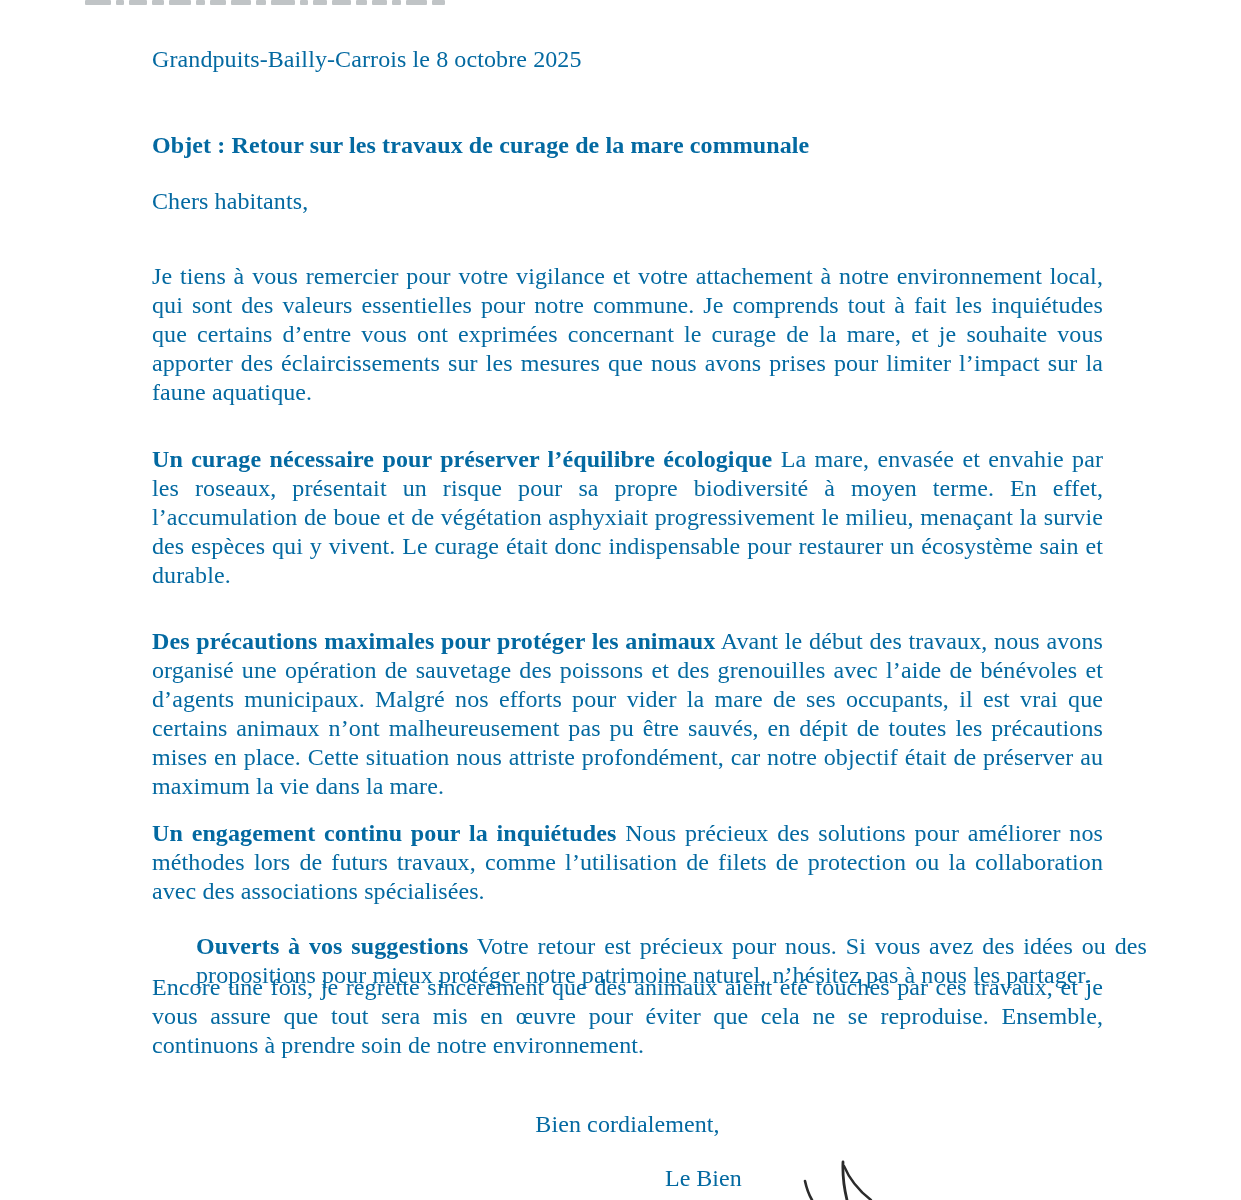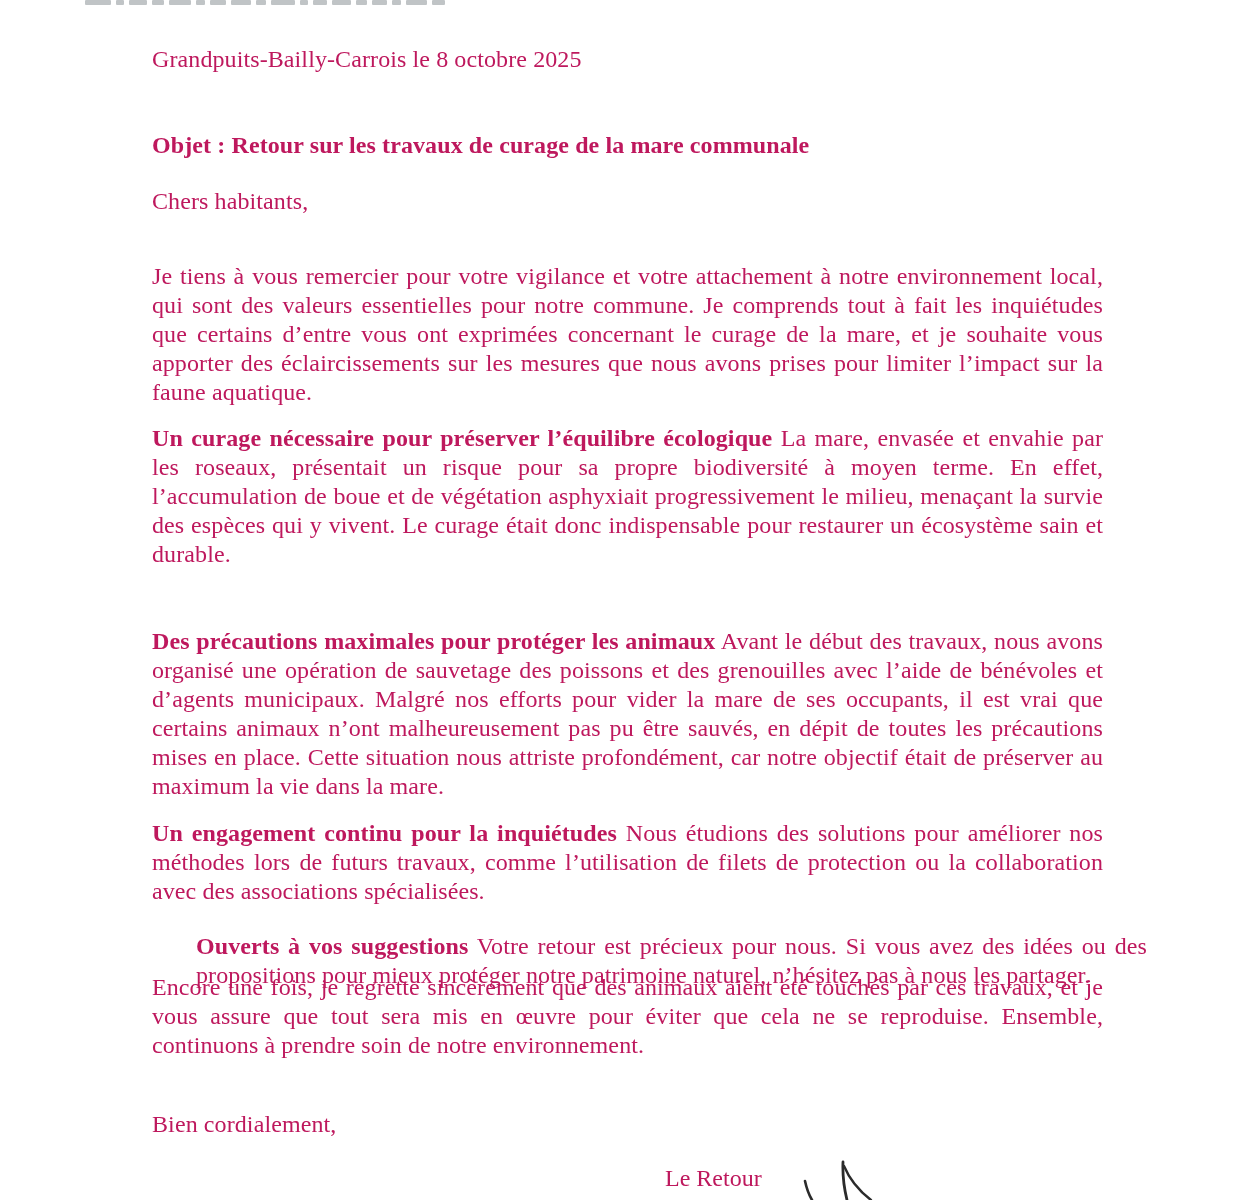--- a/index.html
+++ b/index.html
@@ -7,21 +7,21 @@
     padding: 0;
     background: #ffffff;
   }
   .page {
     position: relative;
     width: 1241px;
     height: 1200px;
     background: #ffffff;
     overflow: hidden;
     font-family: "Liberation Serif", "DejaVu Serif", serif;
-    color: #be185d;
+    color: #0369a1;
   }
   
   .scan-artifact {
     position: absolute;
     left: 85px;
     top: 0;
     height: 7px;
     display: flex;
     align-items: flex-start;
     gap: 5px;
@@ -40,26 +40,26 @@
     font-size: 24px;
     line-height: 29px;
     letter-spacing: 0.1px;
   }
   .date-line     { top: 45px; }
   .subject-line  { top: 131px; font-weight: bold; }
   .salutation    { top: 187px; }
   .para          { top: 0; text-align: justify; }
   .para .lead    { font-weight: bold; }
   .p1 { top: 246px; margin-top: 16px; }
-  .p2 { top: 400px; }
+  .p2 { top: 421px; }
   .p3 { top: 591px; margin-top: 36px; }
   .p4 { top: 795px; }
   .p5 { top: 908px; margin-left: 44px; }
   .p6 { top: 963px; margin-top: 10px; }
-  .closing { top: 1110px; }
+  .closing { top: 1110px; text-align: center; }
   .signer-title {
     position: absolute;
     left: 665px;
     top: 1164px;
     font-size: 24px;
     line-height: 29px;
   }
   .signature {
     position: absolute;
     left: 793px;
@@ -99,29 +99,29 @@
   <div class="block subject-line">Objet : Retour sur les travaux de curage de la mare communale</div>
 
   <div class="block salutation">Chers habitants,</div>
 
   <p class="block para p1"><span class="lead"></span><span>Je tiens à vous remercier pour votre vigilance et votre attachement à notre environnement local, qui sont des valeurs essentielles pour notre commune. Je comprends tout à fait les inquiétudes que certains d’entre vous ont exprimées concernant le curage de la mare, et je souhaite vous apporter des éclaircissements sur les mesures que nous avons prises pour limiter l’impact sur la faune aquatique.</span></p>
 
   <p class="block para p2"><span class="lead">Un curage nécessaire pour préserver l’équilibre écologique</span><span> La mare, envasée et envahie par les roseaux, présentait un risque pour sa propre biodiversité à moyen terme. En effet, l’accumulation de boue et de végétation asphyxiait progressivement le milieu, menaçant la survie des espèces qui y vivent. Le curage était donc indispensable pour restaurer un écosystème sain et durable.</span></p>
 
   <p class="block para p3"><span class="lead">Des précautions maximales pour protéger les animaux</span><span> Avant le début des travaux, nous avons organisé une opération de sauvetage des poissons et des grenouilles avec l’aide de bénévoles et d’agents municipaux. Malgré nos efforts pour vider la mare de ses occupants, il est vrai que certains animaux n’ont malheureusement pas pu être sauvés, en dépit de toutes les précautions mises en place. Cette situation nous attriste profondément, car notre objectif était de préserver au maximum la vie dans la mare.</span></p>
 
-  <p class="block para p4"><span class="lead">Un engagement continu pour la inquiétudes</span><span> Nous étudions des solutions pour améliorer nos méthodes lors de futurs travaux, comme l’utilisation de filets de protection ou la collaboration avec des associations spécialisées.</span></p>
+  <p class="block para p4"><span class="lead">Un engagement continu pour la inquiétudes</span><span> Nous précieux des solutions pour améliorer nos méthodes lors de futurs travaux, comme l’utilisation de filets de protection ou la collaboration avec des associations spécialisées.</span></p>
 
   <p class="block para p5"><span class="lead">Ouverts à vos suggestions</span><span> Votre retour est précieux pour nous. Si vous avez des idées ou des propositions pour mieux protéger notre patrimoine naturel, n’hésitez pas à nous les partager.</span></p>
 
   <p class="block para p6"><span class="lead"></span><span>Encore une fois, je regrette sincèrement que des animaux aient été touchés par ces travaux, et je vous assure que tout sera mis en œuvre pour éviter que cela ne se reproduise. Ensemble, continuons à prendre soin de notre environnement.</span></p>
 
   <div class="block closing">Bien cordialement,</div>
 
-  <div class="signer-title">Le Retour</div>
+  <div class="signer-title">Le Bien</div>
 
   <svg class="signature" viewBox="0 0 95 52" aria-hidden="true">
     <path d="M12,33 C13.5,40 15.5,46 19,52" fill="none" stroke="#2b2b2b" stroke-width="2.6" stroke-linecap="round"></path>
     <path d="M50,14 C49.5,26 51,40 54,52" fill="none" stroke="#2b2b2b" stroke-width="2.8" stroke-linecap="round"></path>
     <path d="M51,18 C56,30 65,42 78,52" fill="none" stroke="#2b2b2b" stroke-width="2.4" stroke-linecap="round"></path>
   </svg>
 
 </div>
 
 </body></html>

